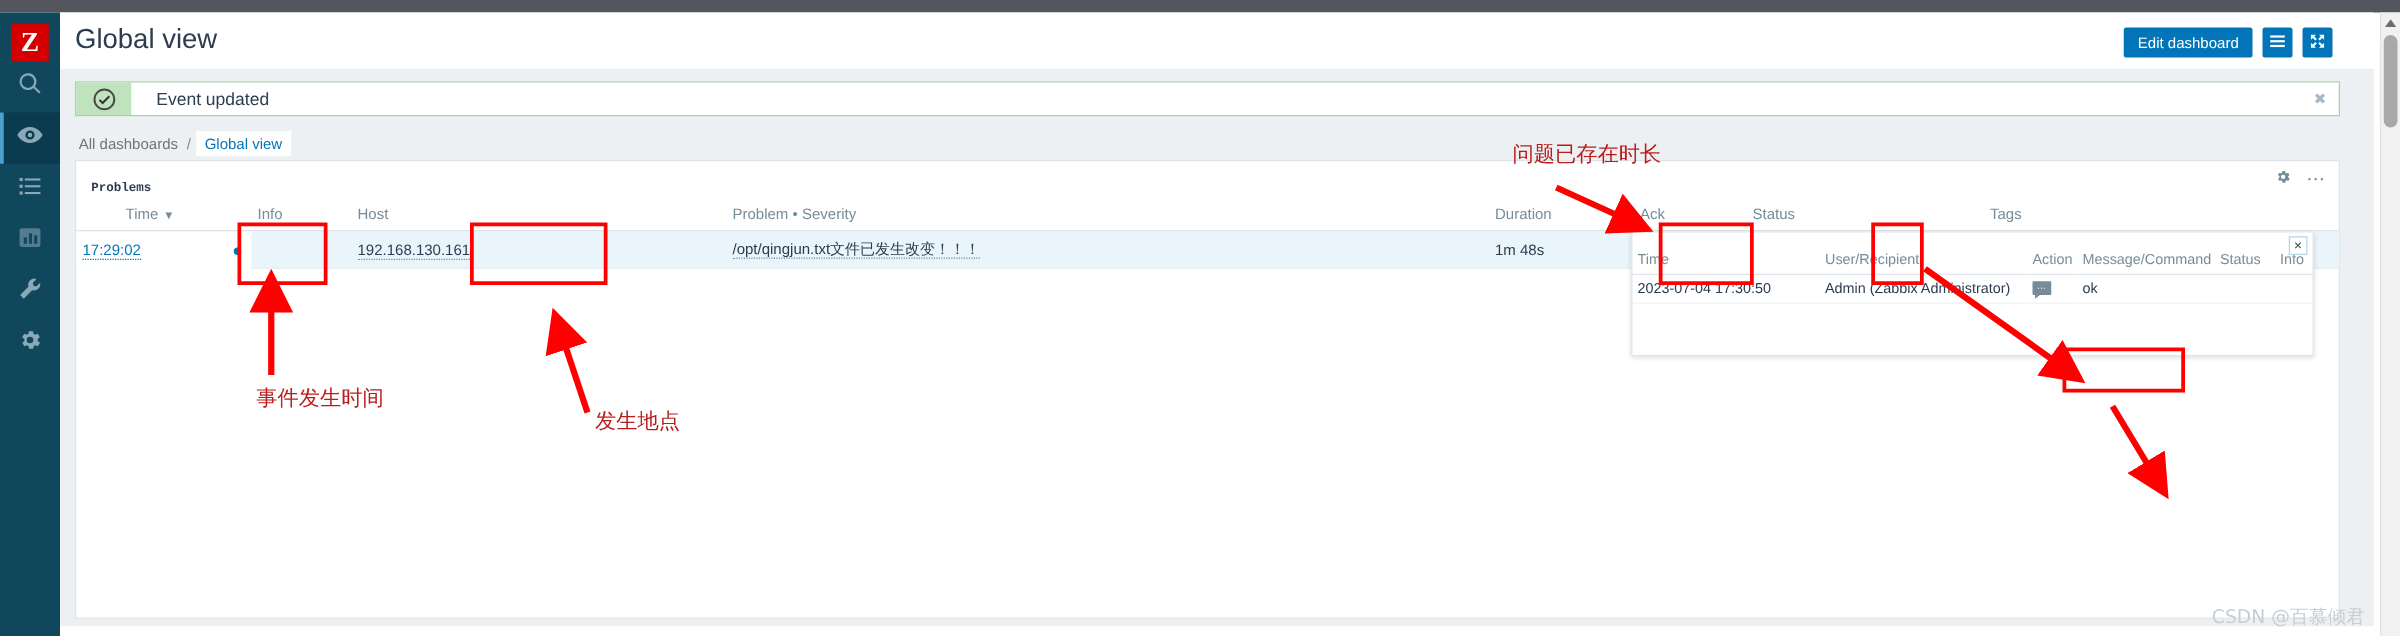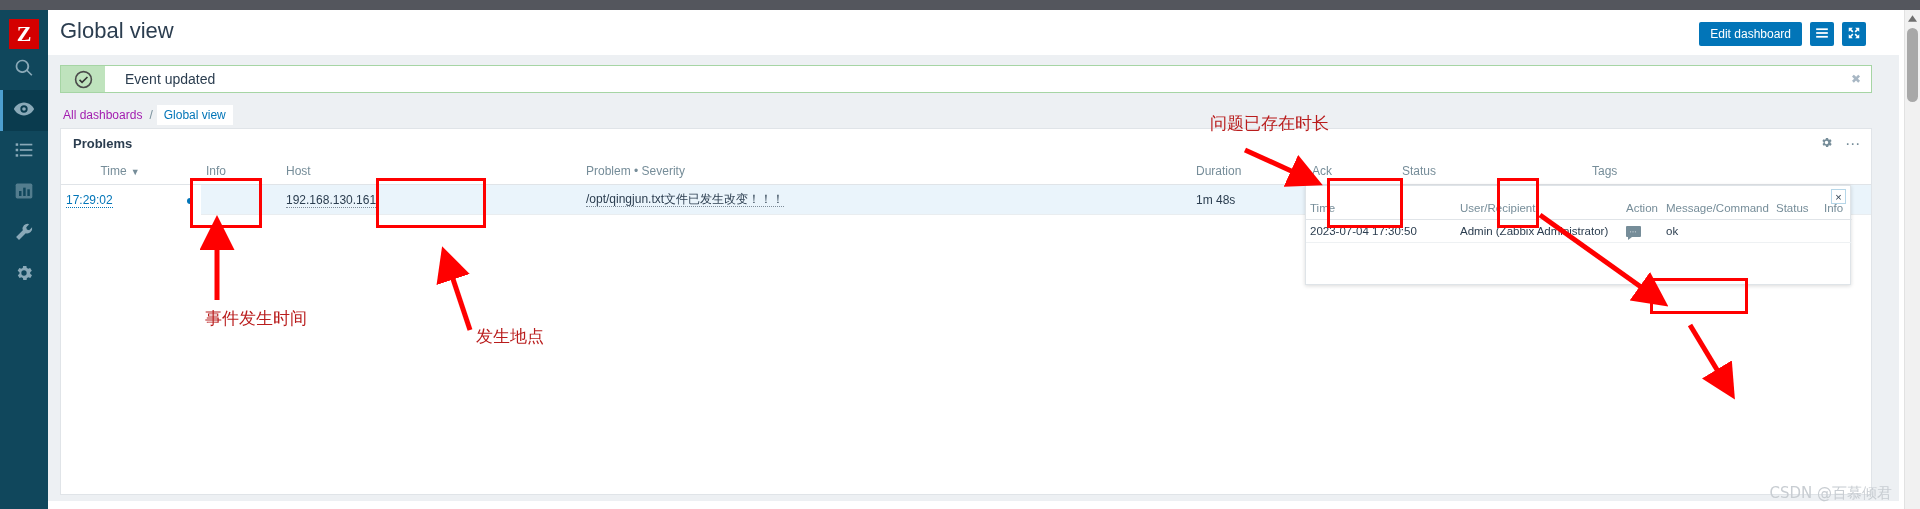--- a/index.html
+++ b/index.html
@@ -93,34 +93,34 @@
   .msg-text { margin-left:20px; font-size:14px; color:#2b3d4f; flex:1; }
   .msg-close {
     margin-right:10px; color:#a8b7c4; font-size:12px; cursor:pointer;
     font-family:"DejaVu Sans", sans-serif;
   }
 
   
   .breadcrumb {
     position:absolute; left:12px; top:50px; font-size:12px; display:flex; align-items:center; gap:2px;
   }
-  .breadcrumb a { color:#a21caf; text-decoration:none; padding:2px 3px; }
+  .breadcrumb a { color:#737373; text-decoration:none; padding:2px 3px; }
   .breadcrumb .sep { color:#768d99; padding:0 2px; }
   .breadcrumb .current { color:#0275b8; background:#fff; padding:3px 7px; }
 
   
   .widget {
     position:absolute; left:12px; top:73px; width:1812px; height:367px;
     background:#fff; border:1px solid #e0e4e8;
   }
   .widget-head {
     height:30px; position:relative; padding:0;
   }
   .widget-title {
-    position:absolute; left:12px; top:7px; font-size:13px; font-weight:bold; color:#2b3d4f;
+    position:absolute; left:12px; top:17px; font-size:10px; font-weight:bold; color:#2b3d4f;font-family:Liberation Mono, monospace;
   }
   .widget-actions { position:absolute; right:10px; top:6px; display:flex; gap:12px; align-items:center;}
   .widget-actions svg { fill:#768d99; }
   .dots { color:#768d99; font-size:15px; letter-spacing:1px; line-height:10px;}
 
   table.problems { width:100%; border-collapse:collapse; table-layout:fixed; }
   table.problems th {
     text-align:left; font-size:12px; font-weight:normal; color:#768d99;
     padding:5px 5px 6px 5px; border-bottom:1px solid #e0e4e8;
   }

